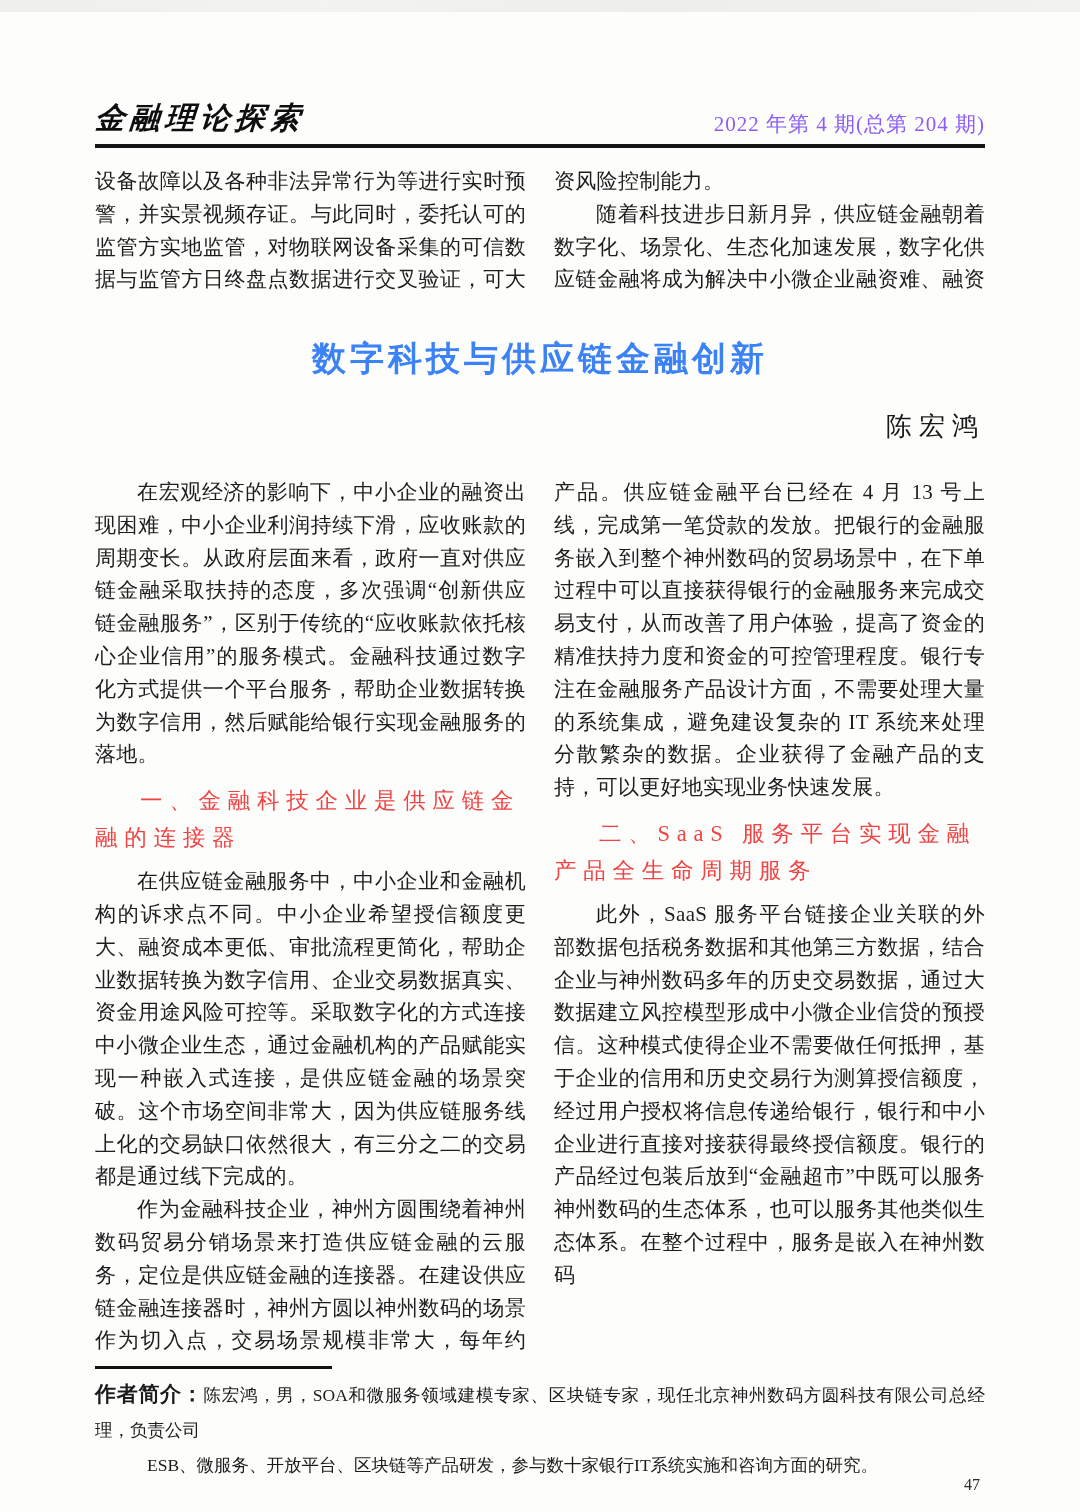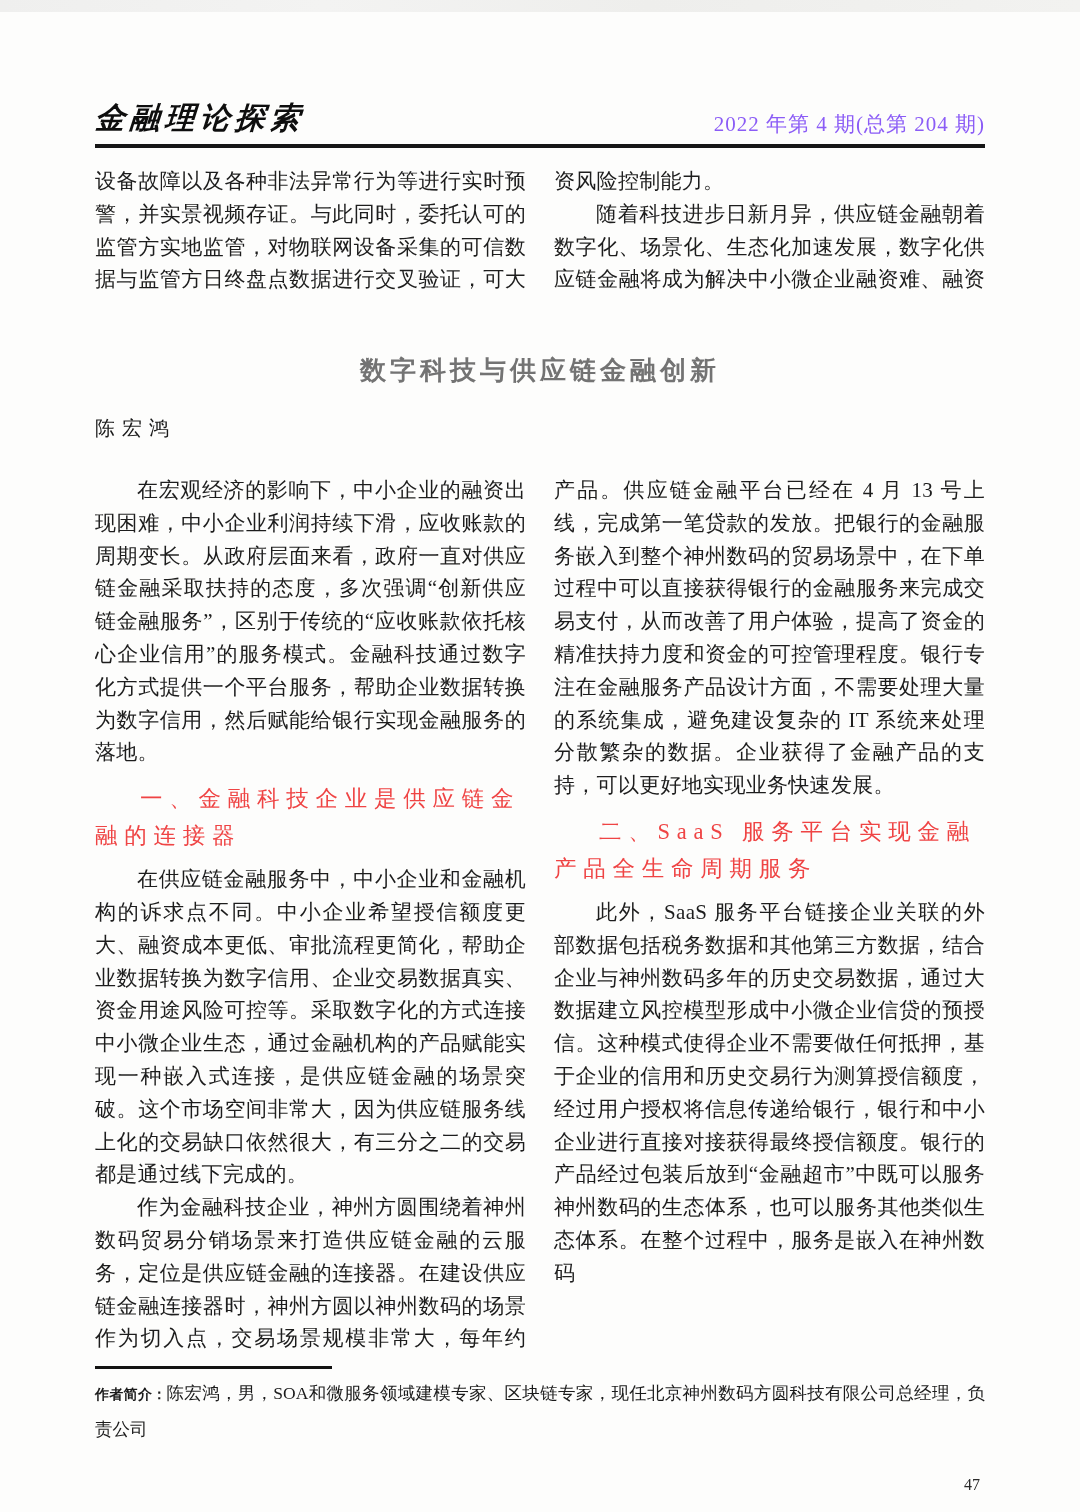--- a/index.html
+++ b/index.html
@@ -42,50 +42,50 @@
     margin: 0;
     font-size: 21px;
     line-height: 32.8px;
     text-align: justify;
     letter-spacing: 0.3px;
     color: #1d1d1d;
   }
   p.indent { text-indent: 2em; }
   
   .article-title {
-    margin: 55px 0 0 0;
+    margin: 38px 0 0 0;
     text-align: center;
     font-family: "Liberation Sans", "DejaVu Sans", sans-serif;
     font-weight: 700;
-    font-size: 26px;
+    font-size: 34px;
     letter-spacing: 4px;
-    color: #737373;
+    color: #3b82f6;
   }
   .article-author {
     margin-top: 27px;
-    text-align: left;
-    font-size: 20px;
+    text-align: right;
+    font-size: 26px;
     letter-spacing: 7px;
     color: #1a1a1a;
   }
   
   .section-heading {
     margin: 11px 0 9px 0;
     font-weight: 400;
     font-size: 22.5px;
     line-height: 37px;
     letter-spacing: 0.30em;
     text-indent: 2em;
     color: #ef4444;
   }
   
   .footer-area { position: absolute; left: 95px; right: 95px; top: 1366px; }
   .footnote-rule { width: 237px; height: 3px; background: #121212; }
   .footnote { margin-top: 7px; font-size: 17.5px; line-height: 35px; color: #1b1b1b; text-align: justify; }
-  .footnote-label { font-weight: 700; font-family: "Liberation Sans", "DejaVu Sans", sans-serif; font-size: 14px; margin-top: 16px; }
+  .footnote-label { font-weight: 700; font-family: "Liberation Sans", "DejaVu Sans", sans-serif; font-size: 21px; margin-top: 16px; }
   .footnote-line2 { padding-left: 52px; }
   .page-number {
     position: absolute; right: 100px; bottom: 18px;
     font-size: 16px; color: #2a2a2a;
   }
 </style>
 </head>
 <body>
 
 <div class="page">
@@ -120,17 +120,18 @@
       <p class="para">产品。供应链金融平台已经在 4 月 13 号上线，完成第一笔贷款的发放。把银行的金融服务嵌入到整个神州数码的贸易场景中，在下单过程中可以直接获得银行的金融服务来完成交易支付，从而改善了用户体验，提高了资金的精准扶持力度和资金的可控管理程度。银行专注在金融服务产品设计方面，不需要处理大量的系统集成，避免建设复杂的 IT 系统来处理分散繁杂的数据。企业获得了金融产品的支持，可以更好地实现业务快速发展。</p>
       <h2 class="section-heading">二、SaaS 服务平台实现金融产品全生命周期服务</h2>
       <p class="para indent">此外，SaaS 服务平台链接企业关联的外部数据包括税务数据和其他第三方数据，结合企业与神州数码多年的历史交易数据，通过大数据建立风控模型形成中小微企业信贷的预授信。这种模式使得企业不需要做任何抵押，基于企业的信用和历史交易行为测算授信额度，经过用户授权将信息传递给银行，银行和中小企业进行直接对接获得最终授信额度。银行的产品经过包装后放到“金融超市”中既可以服务神州数码的生态体系，也可以服务其他类似生态体系。在整个过程中，服务是嵌入在神州数码</p>
     </div>
   </div>
 
   <div class="footer-area">
     <div class="footnote-rule"></div>
     <div class="footnote">
       <div><span class="footnote-label">作者简介：</span><span>陈宏鸿，男，SOA和微服务领域建模专家、区块链专家，现任北京神州数码方圆科技有限公司总经理，负责公司</span></div>
+      <div class="footnote-line2">ESB、微服务、开放平台、区块链等产品研发，参与数十家银行IT系统实施和咨询方面的研究。</div>
     </div>
   </div>
 
   <div class="page-number">47</div>
 </div>
 
 </body></html>

